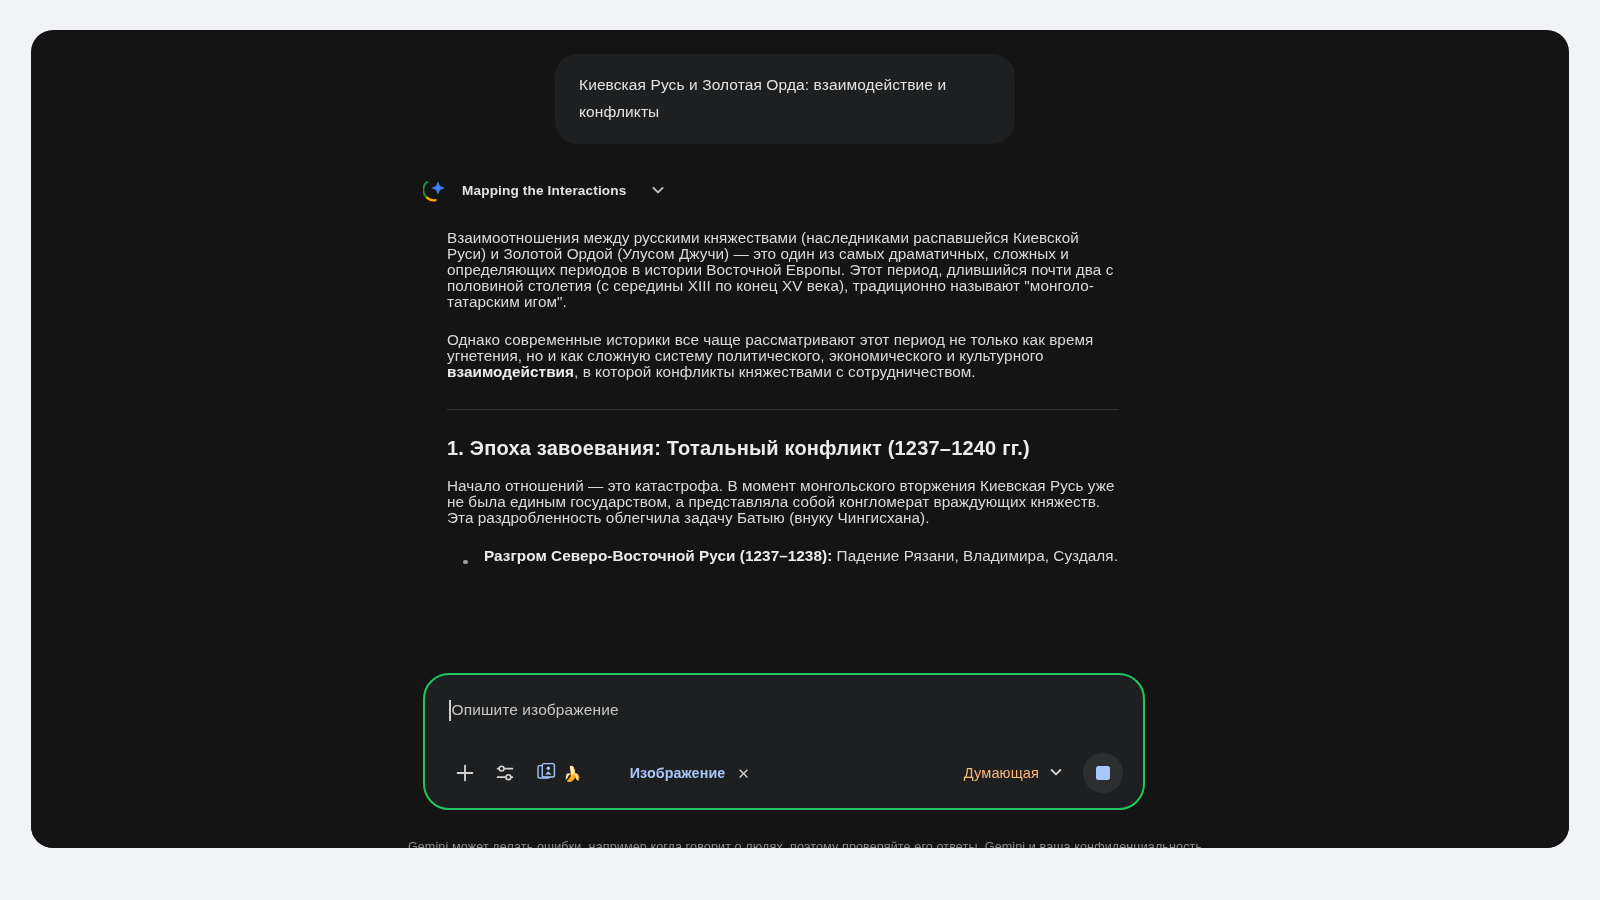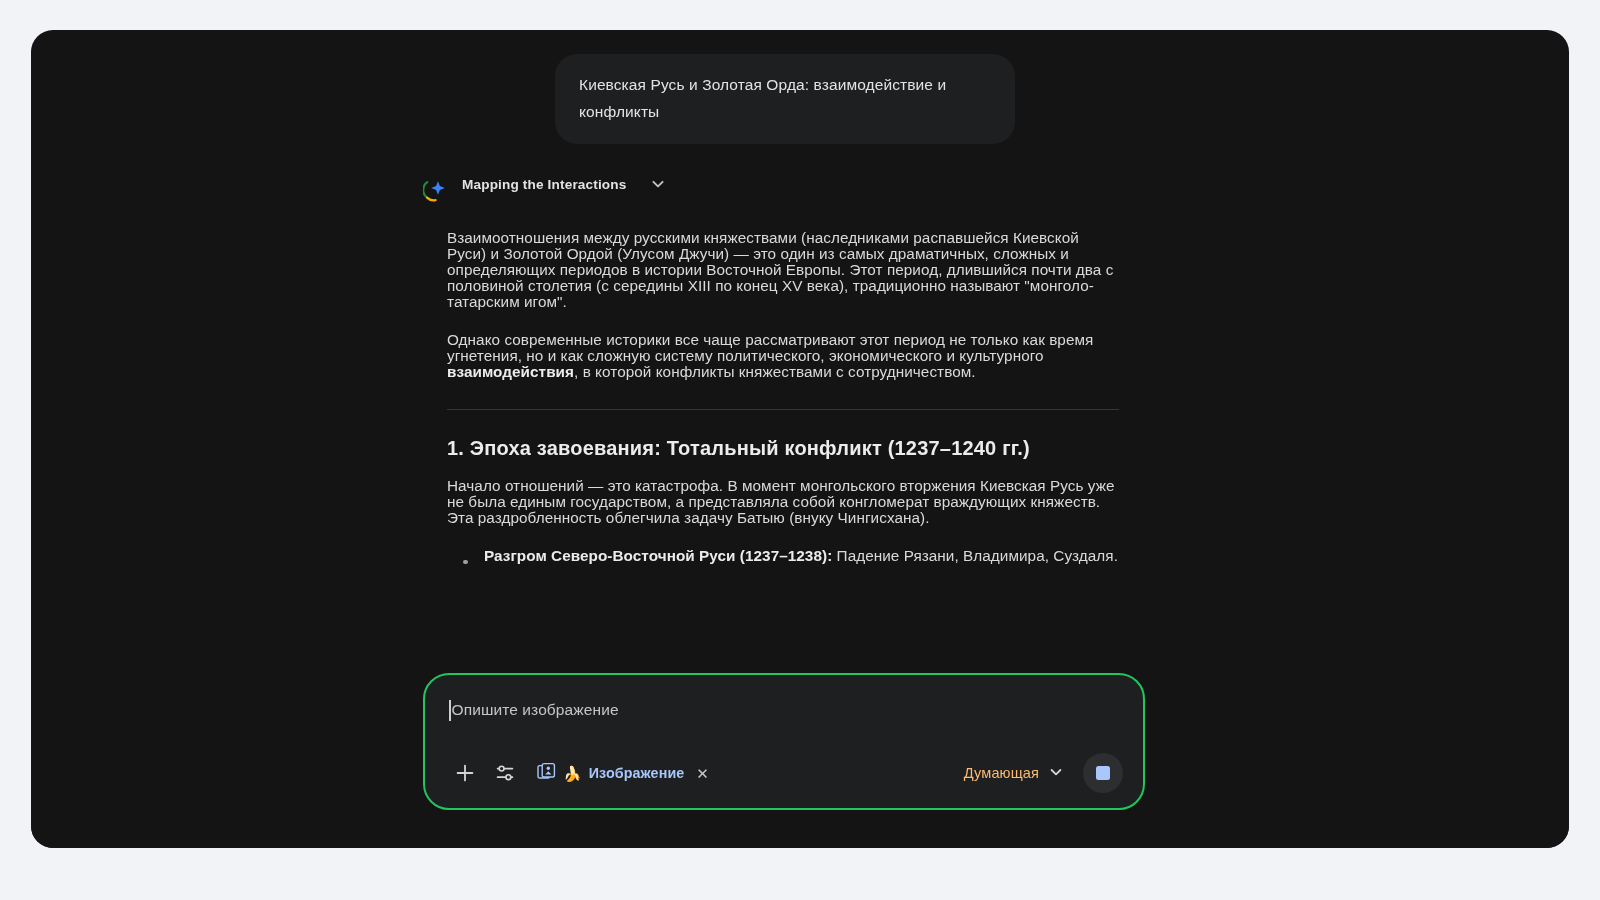--- a/index.html
+++ b/index.html
@@ -44,21 +44,21 @@
     letter-spacing: .1px;
   }
   
   .answer {
     margin-left: 392px;
     width: 690px;
     padding-top: 33px;
   }
   .thought-row {
     display: flex;
-    align-items: flex-start;
+    align-items: center;
     gap: 13px;
     height: 26px;
   }
   .spark { width: 26px; height: 26px; display: block; }
   .thought-label {
     color: #e3e3e3;
     font-size: 13.6px;
     font-weight: bold;
     letter-spacing: .15px;
     white-space: nowrap;
@@ -171,20 +171,21 @@
     padding: 0 6px 0 8px;
     margin-left: 4px;
     cursor: pointer;
   }
   .chip .glyph { font-size: 15px; line-height: 1; }
   .chip .ctext {
     color: #a8c7fa;
     font-size: 14.3px;
     font-weight: bold;
     letter-spacing: .1px;
+    margin-left: 41px;
   }
   .chip .cx {
     color: #c9c9c9;
     font-size: 15px;
     margin-left: 5px;
     line-height: 1;
   }
   .spacer { flex: 1; }
   .model-sel {
     display: flex;
@@ -326,14 +327,15 @@
           </svg>
         </span>
       </div>
 
       <div class="stop-btn">
         <span class="stop-sq"></span>
       </div>
     </div>
   </div>
 
+  <div class="disclaimer">Gemini может делать ошибки, например когда говорит о людях, поэтому проверяйте его ответы. Gemini и ваша конфиденциальность</div>
 
 </div>
 
 </body></html>

